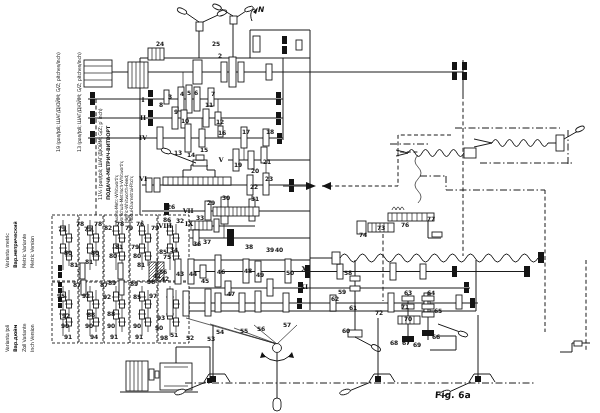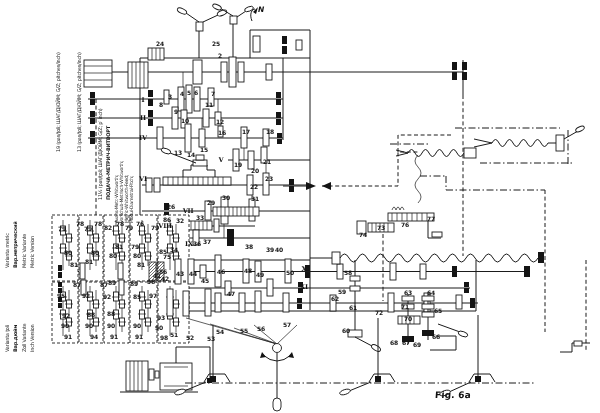--- a/index.html
+++ b/index.html
@@ -460,21 +460,21 @@
       <span class="lbl pn" style="left: 161px; top: 317px;">93</span>
       <span class="lbl pn" style="left: 159px; top: 327px;">90</span>
       <span class="lbl pn" style="left: 164px; top: 337px;">98</span>
       <span class="lbl sn" style="left: 143px; top: 100px;">I</span>
       <span class="lbl sn" style="left: 143px; top: 118px;">II</span>
       <span class="lbl sn" style="left: 143px; top: 138px;">IV</span>
       <span class="lbl sn" style="left: 221px; top: 160px;">V</span>
       <span class="lbl sn" style="left: 143px; top: 179px;">VI</span>
       <span class="lbl sn" style="left: 188px; top: 211px;">VII</span>
       <span class="lbl sn" style="left: 165px; top: 226px;">VIII</span>
-      <span class="lbl sn" style="left: 189px; top: 244px;">IX</span>
+      <span class="lbl sn" style="left: 189px; top: 224px;">IX</span>
       <span class="lbl sn" style="left: 304px; top: 269px;">X</span>
       <span class="lbl sn" style="left: 304px; top: 287px;">XI</span>
       <span class="lbl nn" style="left: 261px; top: 9px;">N</span>
     </div>
 <div id="rot">
       <div class="rot" style="left: 55px; top: 152px; width: 92px;">19 (pas/ţoli; ШАГ/ДЮЙМ; G/Z; pitches/inch)</div>
       <div class="rot" style="left: 76px; top: 152px; width: 92px;">13 (pas/ţoli; ШАГ/ДЮЙМ; G/Z; pitches/inch)</div>
       <div class="rot" style="left: 97px; top: 200px; width: 138px;">11½ (pas/ţoli; ШАГ/ДЮЙМ; G/Z; p′ inch)</div>
       <div class="rot rb" style="left: 105px; top: 200px; width: 108px;">ПОДАЧА-МЕТРИЧ-ВИТВОРТ</div>
       <div class="rot rs" style="left: 114px; top: 223px; width: 128px;">Avans-Metr.-Whitworth;</div>

